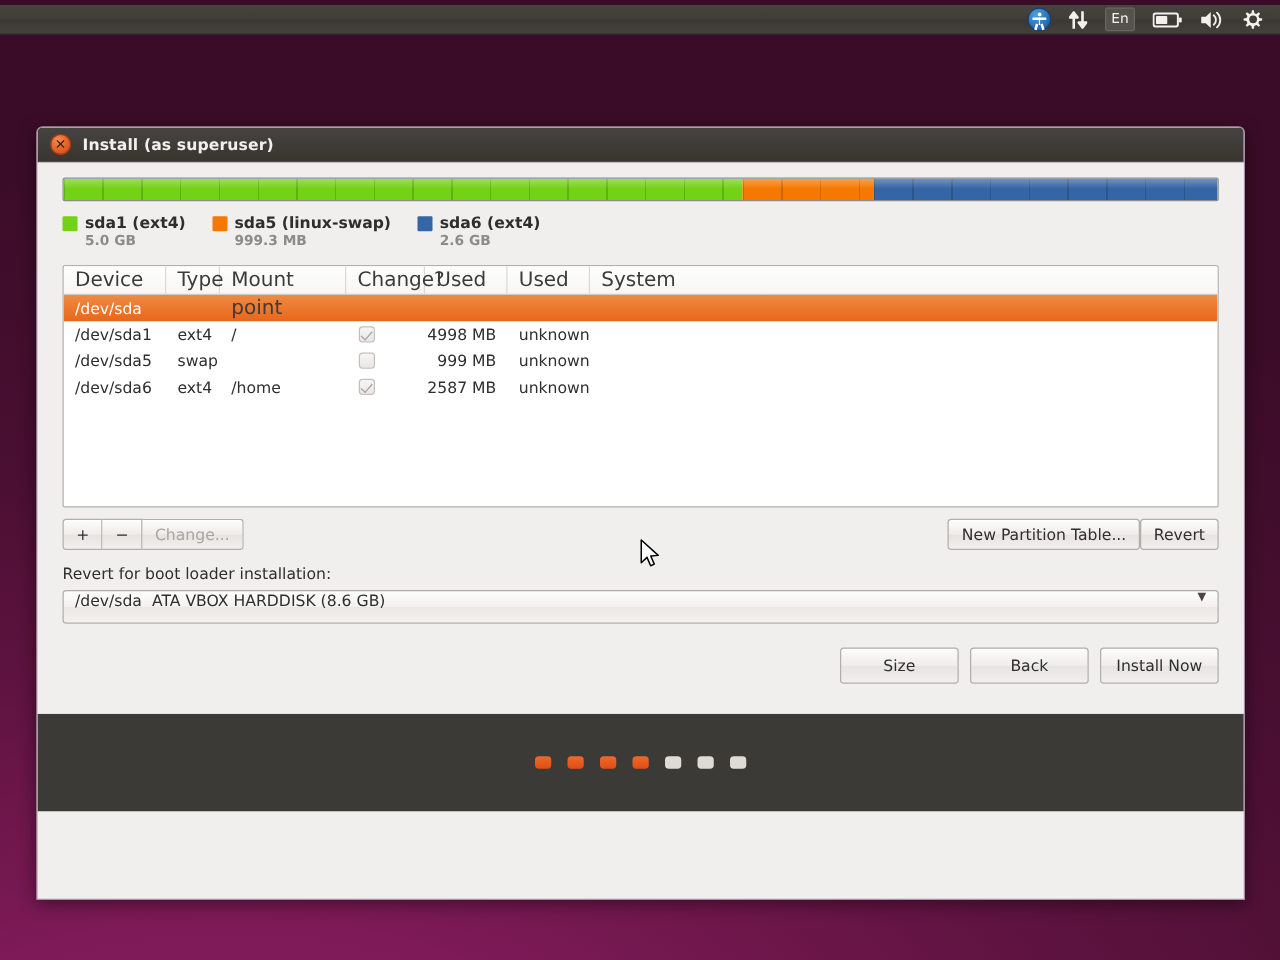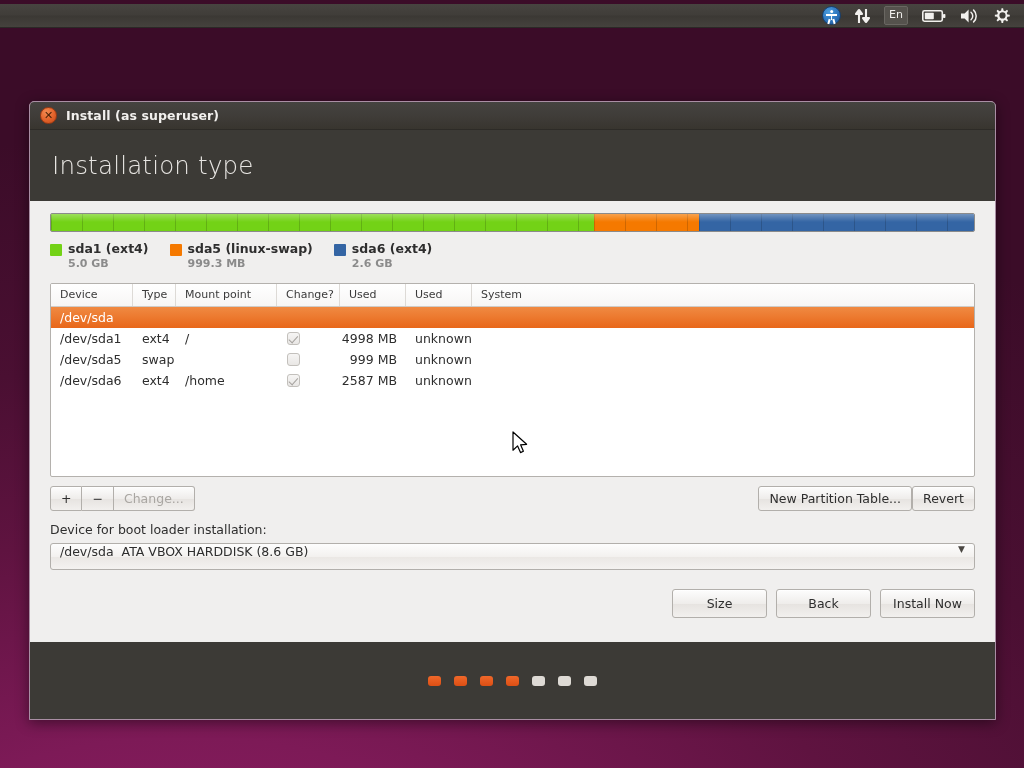--- a/index.html
+++ b/index.html
@@ -115,21 +115,21 @@
     border: 1px solid #b4b1ad;
     border-radius: 2px;
     overflow: hidden;
   }
   #table-head {
     display: flex; height: 23px;
     background: linear-gradient(to bottom, #ffffff 0%, #f7f6f5 100%);
     border-bottom: 1px solid #cfccc8;
   }
   .th {
-    font-size: 11px; color: #3b3b3b; line-height: 22px;
+    font-size: 16px; color: #3b3b3b; line-height: 22px;
     padding-left: 9px; border-right: 1px solid #dddad6; flex: none;
   }
   .th:last-child { border-right: none; flex: 1; }
 
   .row { display: flex; height: 21px; align-items: center; }
   .row.disk-row {
     background: linear-gradient(to bottom, #f08a42 0%, #e8671a 100%);
   }
   .row.disk-row .cell { color: #ffffff; }
   .cell { font-size: 12.5px; color: #2e2e2e; padding-left: 9px; flex: none; white-space: nowrap; }
@@ -238,23 +238,20 @@
   </div>
 </div>
 
 <div id="installer-window">
 
   <div id="title-bar">
     <div id="close-button">✕</div>
     <div id="title-text">Install (as superuser)</div>
   </div>
 
-  <div id="page-header">
-    <div id="page-title">Installation type</div>
-  </div>
 
   <div id="content">
 
     <div id="part-bar">
         <div class="seg" style="width: 58.8%; background-color: rgb(115, 210, 22);"></div>
         <div class="seg" style="width: 11.4%; background-color: rgb(245, 121, 0);"></div>
         <div class="seg" style="width: 29.8%; background-color: rgb(52, 101, 164);"></div>
       </div>
 
     <div id="legend">
@@ -336,21 +333,21 @@
         <div class="btn">+</div>
         <div class="btn">−</div>
         <div class="btn disabled">Change...</div>
       </div>
       <div id="toolbar-right">
         <div class="btn">New Partition Table...</div>
         <div class="btn">Revert</div>
       </div>
     </div>
 
-    <div id="bootloader-label">Device for boot loader installation:</div>
+    <div id="bootloader-label">Revert for boot loader installation:</div>
     <div id="bootloader-select">
       <span id="bootloader-value">
         <span class="dev">/dev/sda</span><span>ATA VBOX HARDDISK (8.6 GB)</span>
       </span>
       <span id="select-arrow">▼</span>
     </div>
 
     <div id="action-row">
       <div class="btn">Size</div>
       <div class="btn">Back</div>

